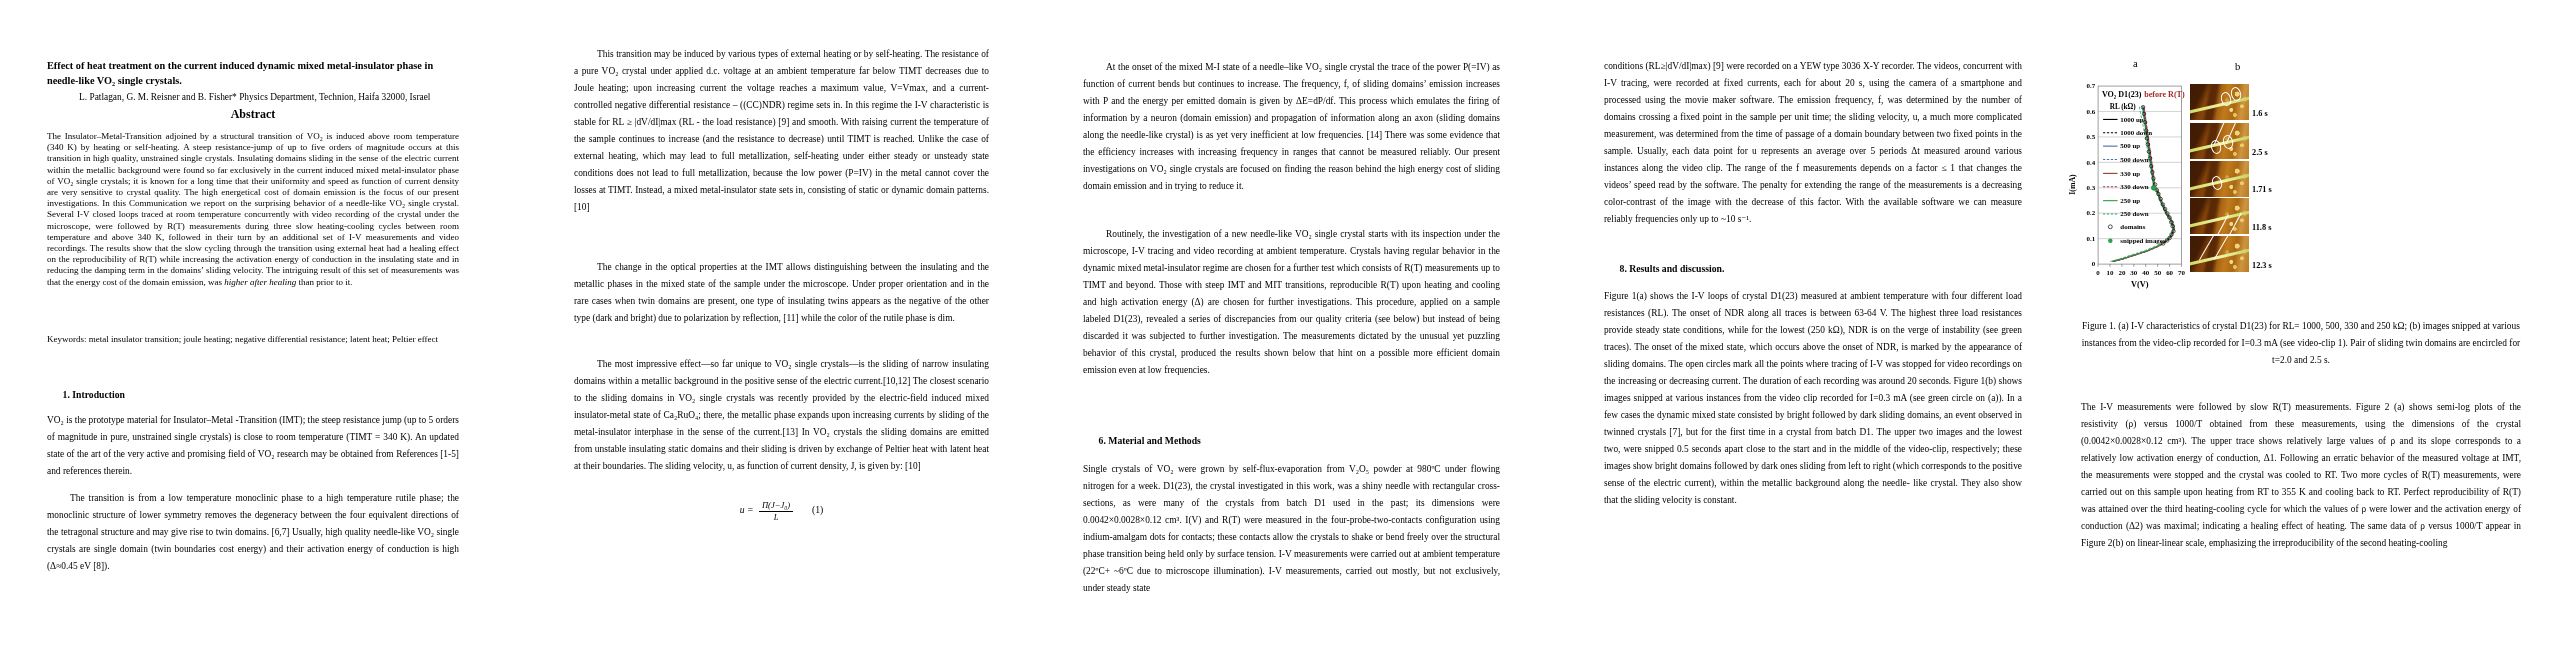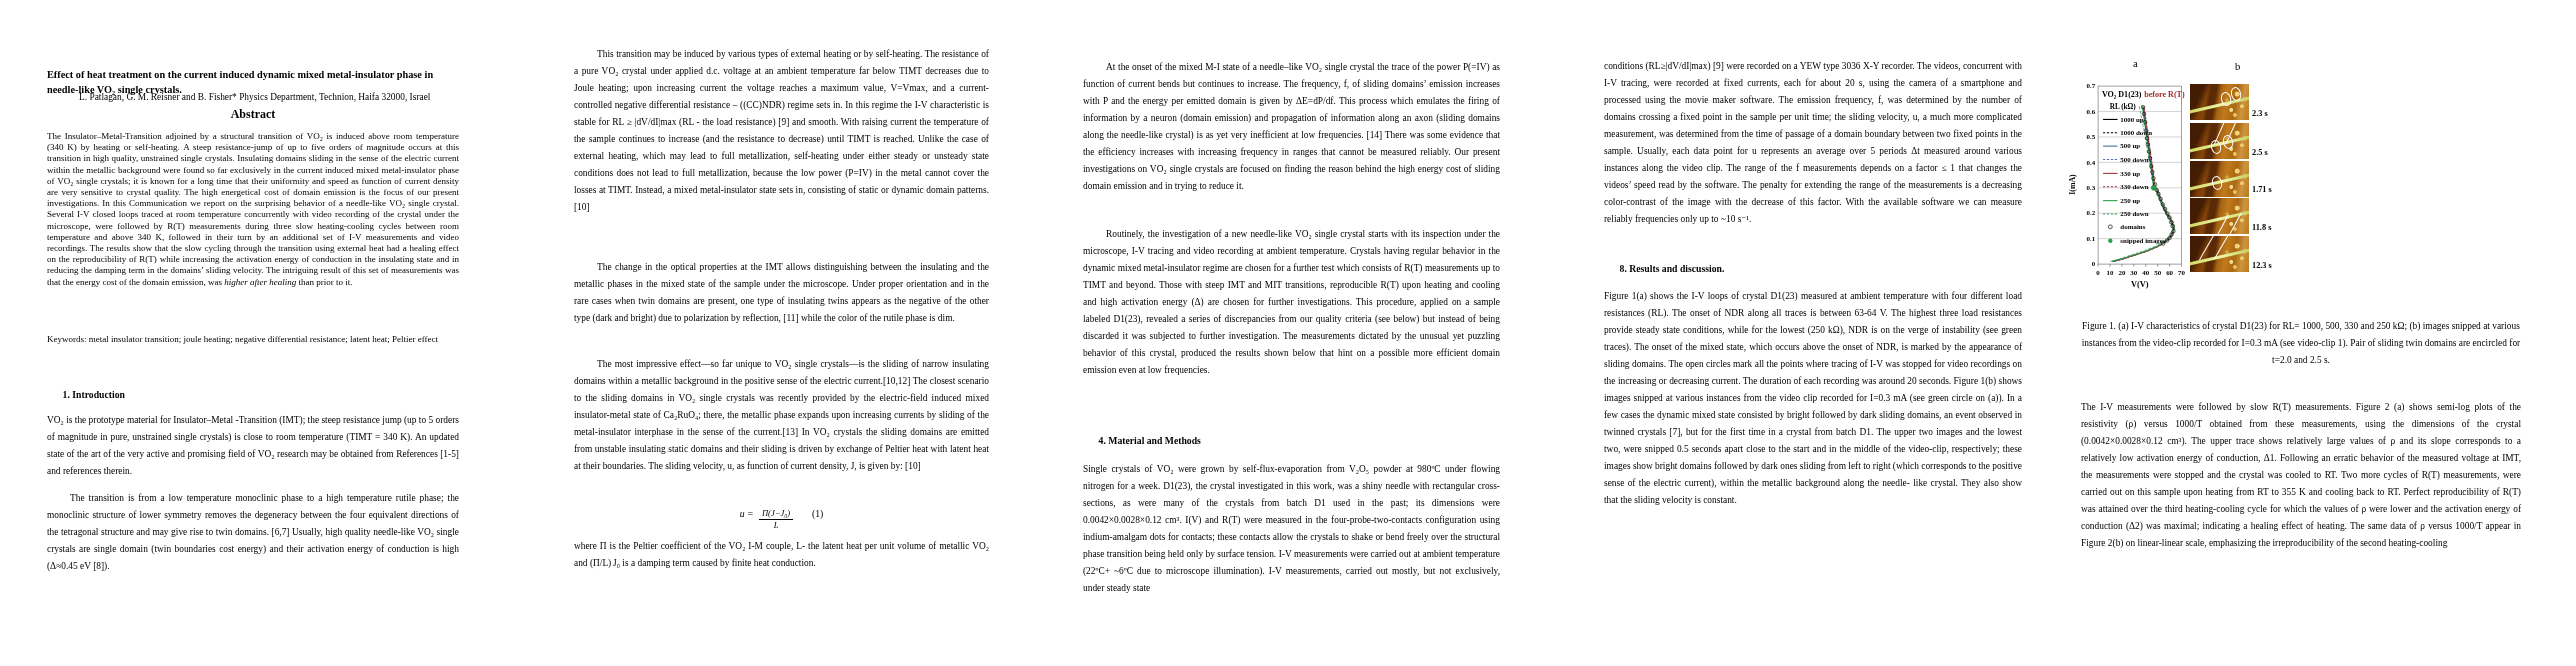--- a/index.html
+++ b/index.html
@@ -17,21 +17,21 @@
   .chead{text-align:center;font-weight:bold;font-size:12px;}
   .abs{font-size:9px;line-height:11.2px;text-align:justify;}
   .kw{font-size:9px;line-height:11.2px;text-align:justify;}
   .head{font-weight:bold;font-size:9.7px;padding-left:15.6px;}
   .para{font-size:9.4px;line-height:17px;text-align:justify;}
   .ind{text-indent:23px;}
   .em{font-style:italic;}
   
   .eqline{font-size:9.7px;text-align:center;}
   .eq-lhs{font-style:italic;margin-right:5.6px;}
-  .frac{display:inline-block;vertical-align:middle;text-align:center;font-size:8.6px;font-style:italic;margin-top:8px;}
+  .frac{display:inline-block;vertical-align:middle;text-align:center;font-size:8.6px;font-style:italic;}
   .frac .num{display:block;border-bottom:0.8px solid #000;padding:0 2.8px 0.6px 2.8px;}
   .frac .den{display:block;padding-top:0.6px;}
   .eq-tag{margin-left:19px;font-style:normal;}
   
   .panel-label{position:absolute;font-size:10.6px;font-family:"Liberation Serif",serif;}
   #chart-svg{position:absolute;left:2063px;top:51px;}
   .micro{position:absolute;left:2190px;width:59px;height:36px;overflow:hidden;
      background-image:
        linear-gradient(115deg, rgba(62,26,3,0.95) 0%, rgba(62,26,3,0.9) 20%, rgba(62,26,3,0) 30%),
        linear-gradient(100deg, rgba(58,24,2,0) 28%, rgba(80,34,4,0.85) 34%, rgba(80,34,4,0.85) 42%, rgba(80,34,4,0) 49%),
@@ -48,44 +48,43 @@
   .tline{position:absolute;width:0.9px;background:#ffffff;}
   .timelbl{position:absolute;left:2252px;width:39px;font-size:8.3px;font-weight:bold;}
   .caption{font-size:9.4px;line-height:17px;text-align:center;}
 </style>
 </head>
 <body>
 
 <div id="page">
 
   <div id="col1" class="col">
-    <div class="blk title" style="top:68px;">Effect of heat treatment on the current induced dynamic mixed metal-insulator phase in needle-like VO₂ single crystals.</div>
+    <div class="blk title" style="top:59px;">Effect of heat treatment on the current induced dynamic mixed metal-insulator phase in needle-like VO₂ single crystals.</div>
     <div class="blk authors" style="top:92px;">L.  Patlagan, G. M. Reisner and B. Fisher* Physics Department, Technion, Haifa 32000, Israel</div>
     <div class="blk chead" style="top:107px;">Abstract</div>
     <div class="blk abs" style="top:131px;"><span>The Insulator–Metal-Transition adjoined by a structural transition of VO₂ is induced above room temperature (340 K) by heating or self-heating.  A steep resistance-jump of up to five orders of magnitude occurs at this transition in high quality, unstrained single crystals.  Insulating domains sliding in the sense of the electric current within the metallic background were found so far exclusively in the current induced mixed metal-insulator phase of VO₂ single crystals; it is known for a long time that their uniformity and speed as function of current density are very sensitive to crystal quality. The high energetical cost of domain emission is the focus of our present investigations. In this Communication we report on the surprising behavior of a needle-like VO₂ single crystal.  Several I-V closed loops traced at room temperature concurrently with video recording of the crystal under the microscope, were followed by R(T) measurements during three slow heating-cooling cycles between room temperature and above 340 K, followed in their turn by an additional set of I-V measurements and video recordings. The results show that the slow cycling through the transition using external heat had a healing effect on the reproducibility of R(T) while increasing the activation energy of conduction in the insulating state and in reducing the damping term in the domains’ sliding velocity. The intriguing result of this set of measurements was that the energy cost of the domain emission, was </span><span class="em">higher after healing</span><span> than prior to it.</span></div>
     <div class="blk kw" style="top:328px;margin-top:6px;">Keywords: metal insulator transition; joule heating; negative differential resistance; latent heat; Peltier effect</div>
     <div class="blk head" style="top:389px;">1.   Introduction</div>
     <div class="blk para" style="top:412px;">VO₂ is the prototype material for Insulator–Metal -Transition (IMT); the steep resistance jump (up to 5 orders of magnitude in pure, unstrained single crystals) is close to room temperature (TIMT = 340 K). An updated state of the art of the very active and promising field of VO₂ research may be obtained from References [1-5] and references therein.</div>
     <div class="blk para ind" style="top:490px;">The transition is from a low temperature monoclinic phase to a high temperature rutile phase; the monoclinic structure of lower symmetry removes the degeneracy between the four equivalent directions of the tetragonal structure and may give rise to twin domains. [6,7] Usually, high quality needle-like VO₂ single crystals are single domain (twin boundaries cost energy) and their activation energy of conduction is high (Δ≈0.45 eV [8]).</div>
   </div>
 
   <div id="col2" class="col">
     <div class="blk para ind" style="top:46px;">This transition may be induced by various types of external heating or by self-heating. The resistance of a pure VO₂ crystal under applied d.c. voltage at an ambient temperature far below TIMT decreases due to Joule heating; upon increasing current the voltage reaches a maximum value, V=Vmax, and a current-controlled negative differential resistance – ((CC)NDR) regime sets in.  In this regime the I-V characteristic is stable for RL ≥ |dV/dI|max (RL - the load resistance) [9] and smooth.  With raising current the temperature of the sample continues to increase (and the resistance to decrease) until TIMT is reached.  Unlike the case of external heating, which may lead to full metallization, self-heating under either steady or unsteady state conditions does not lead to full metallization, because the low power (P=IV) in the metal cannot cover the losses at TIMT. Instead, a mixed metal-insulator state sets in, consisting of static or dynamic domain patterns. [10]</div>
     <div class="blk para ind" style="top:259px;">The change in the optical properties at the IMT allows distinguishing between the insulating and the metallic phases in the mixed state of the sample under the microscope. Under proper orientation and in the rare cases when twin domains are present, one type of insulating twins appears as the negative of the other type (dark and bright) due to polarization by reflection, [11] while the color of the rutile phase is dim.</div>
     <div class="blk para ind" style="top:356px;">The most impressive effect—so far unique to VO₂ single crystals—is the sliding of narrow insulating domains within a metallic background in the positive sense of the electric current.[10,12]  The closest scenario to the sliding domains in VO₂ single crystals was recently provided by the electric-field induced mixed insulator-metal state of Ca₂RuO₄; there, the metallic phase expands upon increasing currents by sliding of the metal-insulator interphase in the sense of the current.[13]  In VO₂ crystals the sliding domains are emitted from unstable insulating static domains and their sliding is driven by exchange of Peltier heat with latent heat at their boundaries. The sliding velocity, u, as function of current density, J, is given by: [10]</div>
     <div class="blk eqline" style="top:500px;">
       <span class="eq-lhs">u =</span><span class="frac"><span class="num">Π(J−J₀)</span><span class="den">L</span></span><span class="eq-tag">(1)</span>
     </div>
-    <div class="blk para" style="top:538px;">where Π is the Peltier coefficient of the VO₂ I-M couple, L- the latent heat per unit volume of metallic VO₂  and  (Π/L) J₀ is a damping term caused by finite heat conduction.</div>
   </div>
 
   <div id="col3" class="col">
     <div class="blk para ind" style="top:59px;">At the onset of the mixed M-I state of a needle–like VO₂ single crystal the trace of the power P(=IV) as function of current bends but continues to increase. The frequency, f, of sliding domains’ emission increases with P and the energy per emitted domain is given by ΔE=dP/df. This process which emulates the firing of information by a neuron (domain emission) and propagation of information along an axon (sliding domains along the needle-like crystal) is as yet very inefficient at low frequencies. [14] There was some evidence that the efficiency increases with increasing frequency in ranges that cannot be measured reliably.  Our present investigations on VO₂ single crystals are focused on finding the reason behind the high energy cost of sliding domain emission and in trying to reduce it.</div>
     <div class="blk para ind" style="top:226px;">Routinely, the investigation of a new needle-like VO₂ single crystal starts with its inspection under the microscope, I-V tracing and video recording at ambient temperature. Crystals having regular behavior in the dynamic mixed metal-insulator regime are chosen for a further test which consists of R(T) measurements up to TIMT and beyond. Those with steep IMT and MIT transitions, reproducible R(T) upon heating and cooling and high activation energy (Δ) are chosen for further investigations. This procedure, applied on a sample labeled D1(23), revealed a series of discrepancies from our quality criteria (see below) but instead of being discarded it was subjected to further investigation. The measurements dictated by the unusual yet puzzling behavior of this crystal, produced the results shown below that hint on a possible more efficient domain emission even at low frequencies.</div>
-    <div class="blk head" style="top:435px;">4.   Material and Methods</div>
+    <div class="blk head" style="top:435px;">6.   Material and Methods</div>
     <div class="blk para" style="top:461px;">Single crystals of VO₂ were grown by self-flux-evaporation from V₂O₅ powder at 980ºC under flowing nitrogen for a week. D1(23), the crystal investigated in this work, was a shiny needle with rectangular cross-sections, as were many of the crystals from batch D1 used in the past; its dimensions were 0.0042×0.0028×0.12 cm³. I(V) and R(T) were measured in the four-probe-two-contacts configuration using indium-amalgam dots for contacts; these contacts allow the crystals to shake or bend freely over the structural phase transition being held only by surface tension. I-V measurements were carried out at ambient temperature (22ºC+ ~6ºC due to microscope illumination). I-V measurements, carried out mostly, but not exclusively, under steady state</div>
   </div>
 
   <div id="col4" class="col">
     <div class="blk para" style="top:58px;">conditions (RL≥|dV/dI|max) [9] were recorded on a YEW type 3036 X-Y recorder. The videos, concurrent with I-V tracing, were recorded at fixed currents, each for about 20 s, using the camera of a smartphone and processed using the movie maker software. The emission frequency, f, was determined by the number of domains crossing a fixed point in the sample per unit time; the sliding velocity, u, a much more complicated measurement, was determined from the time of passage of a domain boundary between two fixed points in the sample.  Usually, each data point for u represents an average over 5 periods Δt measured around various instances along the video clip.  The range of the f measurements depends on a factor ≤ 1 that changes the videos’ speed read by the software. The penalty for extending the range of the measurements is a decreasing color-contrast of the image with the decrease of this factor. With the available software we can measure reliably frequencies only up to ~10 s⁻¹.</div>
     <div class="blk head" style="top:263px;">8.   Results and discussion.</div>
     <div class="blk para" style="top:288px;">Figure 1(a) shows the I-V loops of crystal D1(23) measured at ambient temperature with four different load resistances (RL).  The onset of NDR along all traces is between 63-64 V. The highest three load resistances provide steady state conditions, while for the lowest (250 kΩ), NDR is on the verge of instability (see green traces). The onset of the mixed state, which occurs above the onset of NDR, is marked by the appearance of sliding domains. The open circles mark all the points where tracing of I-V was stopped for video recordings on the increasing or decreasing current. The duration of each recording was around 20 seconds. Figure 1(b) shows images snipped at various instances from the video clip recorded for I=0.3 mA (see green circle on (a)). In a few cases the dynamic mixed state consisted by bright followed by dark sliding domains, an event observed in twinned crystals [7], but for the first time in a crystal from batch D1.  The upper two images and the lowest two, were snipped 0.5 seconds apart close to the start and in the middle of the video-clip, respectively; these images show bright domains followed by dark ones sliding from left to right (which corresponds to the positive sense of the electric current), within the metallic background along the needle- like crystal. They also show that the sliding velocity is constant.</div>
   </div>
 
   <div class="panel-label" style="left:2133px;top:58px;">a</div>
@@ -225,21 +224,21 @@
     <div class="needle"></div>
     <div class="tline" style="left:31px;top:14.5px;height:29px;transform:rotate(28deg);"></div>
     <div class="tline" style="left:44px;top:13.3px;height:29px;transform:rotate(28deg);"></div>
   </div>
   <div class="micro" style="top:236px;">
     <div class="needle"></div>
     <div class="tline" style="left:16.7px;top:-5.6px;height:32px;transform:rotate(30deg);"></div>
     <div class="tline" style="left:32px;top:-6.7px;height:32px;transform:rotate(30deg);"></div>
   </div>
 
-  <div class="timelbl" style="top:109px;">2.3 s</div>
+  <div class="timelbl" style="top:109px;">1.6 s</div>
   <div class="timelbl" style="top:148px;">2.5 s</div>
   <div class="timelbl" style="top:185px;">1.71 s</div>
   <div class="timelbl" style="top:223px;">11.8 s</div>
   <div class="timelbl" style="top:261px;">12.3 s</div>
 
   <div id="col5" class="col">
     <div class="blk caption" style="top:318px;">Figure 1. (a) I-V characteristics of crystal D1(23) for RL= 1000, 500, 330 and 250 kΩ; (b) images snipped at various instances from the video-clip recorded for I=0.3 mA (see video-clip 1). Pair of sliding twin domains are encircled for t=2.0 and 2.5 s.</div>
     <div class="blk para" style="top:399px;">The I-V measurements were followed by slow R(T) measurements.   Figure 2 (a) shows semi-log plots of the resistivity (ρ) versus 1000/T obtained from these measurements, using the dimensions of the crystal (0.0042×0.0028×0.12 cm³). The upper trace shows relatively large values of  ρ and its slope corresponds to a relatively low activation energy of conduction, Δ1. Following an erratic behavior of the measured voltage at IMT, the measurements were stopped and the crystal was cooled to RT. Two more cycles of R(T) measurements, were carried out on this sample upon heating from RT to 355 K and cooling back to RT. Perfect reproducibility of R(T) was attained over the third heating-cooling cycle for which the values of ρ were lower and the activation energy of conduction (Δ2) was maximal; indicating a healing effect of heating. The same data of ρ versus 1000/T appear in Figure 2(b) on linear-linear scale, emphasizing the irreproducibility of the second heating-cooling</div>
   </div>
 

